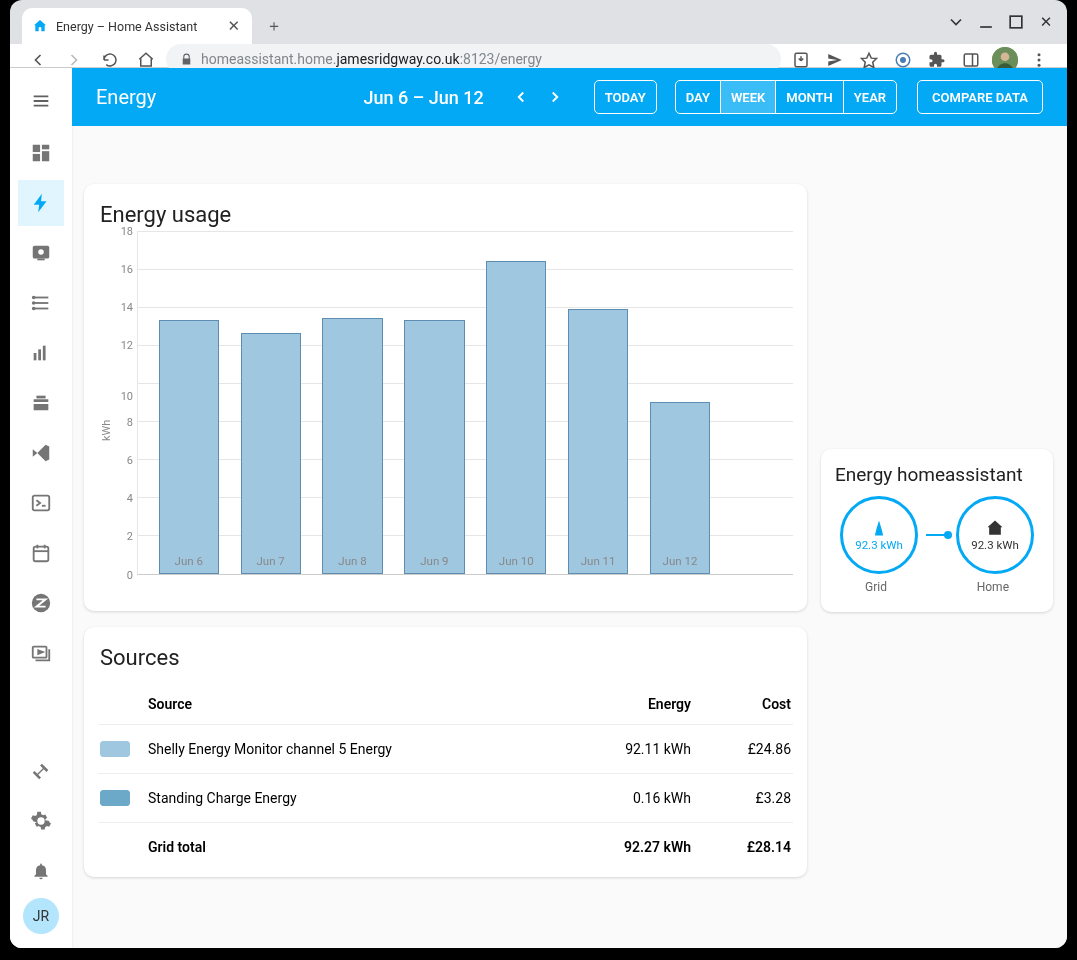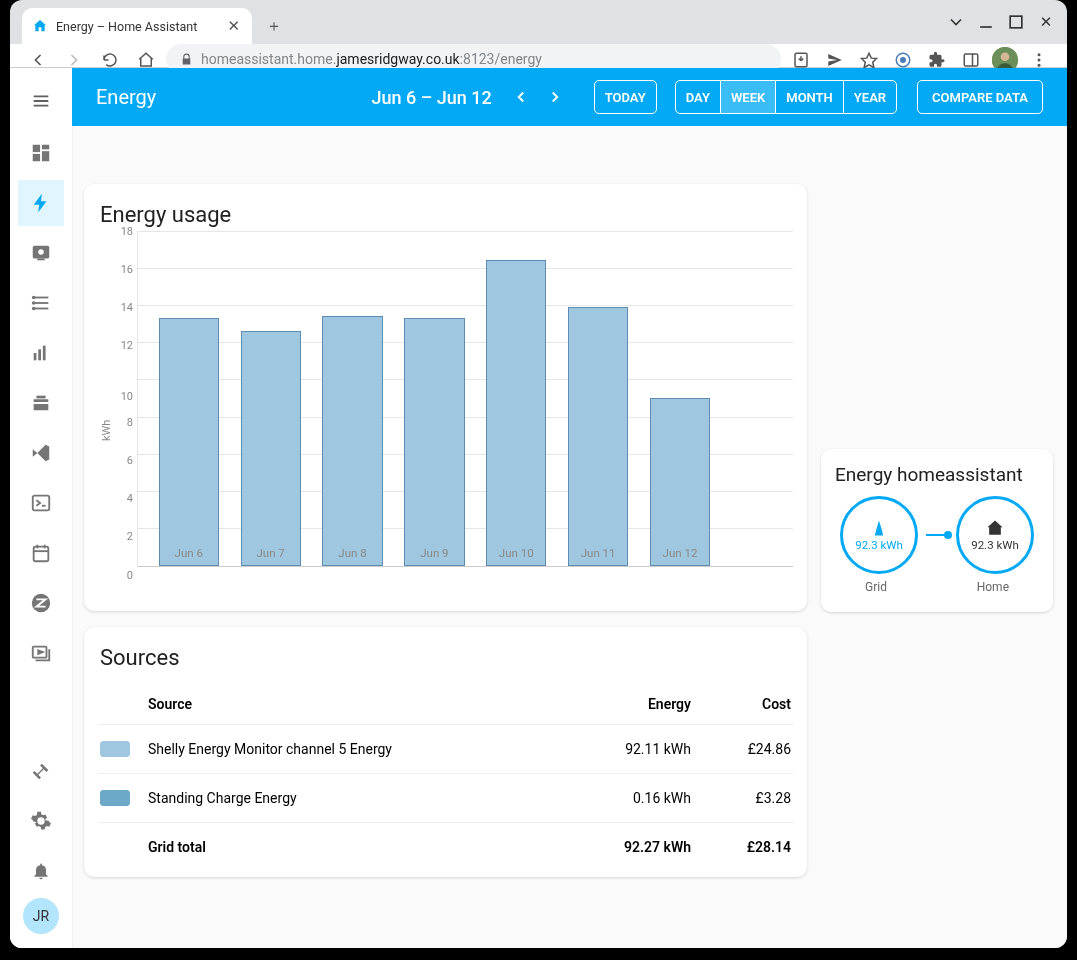--- a/index.html
+++ b/index.html
@@ -94,21 +94,21 @@
   }
 
   
   .main { flex:1; display:flex; flex-direction:column; min-width:0;}
   .app-header {
     height:58px; background:var(--primary);
     display:flex; align-items:center; color:#fff;
     padding:0 24px 0 24px; gap:10px;
   }
   .app-title { font-size:20px; font-weight:400; margin-right:auto; }
-  .date-range { font-size:18px; font-weight:500; margin-right:4px;}
+  .date-range { font-size:18px; font-weight:500; margin-right:12px;}
   .nav-arrows { display:flex; gap:4px; margin-right:14px;}
   .nav-arrow { width:30px; height:30px; display:flex; align-items:center; justify-content:center; }
   .seg {
     display:flex; border:1.5px solid #fff; border-radius:5px; overflow:hidden;
     height:34px;
   }
   .seg span {
     padding:0 10px; display:flex; align-items:center; font-size:13px; font-weight:600;
     border-right:1.5px solid #fff;
   }
@@ -131,21 +131,21 @@
   
   .usage-card { padding:18px 14px 10px 14px; }
   .card-title { font-size:22px; font-weight:400; color:var(--text-dark); margin:0 0 4px 2px; }
   .chart-wrap { position:relative; height:370px; display:flex; }
   .ylabel {
     writing-mode:vertical-rl; transform:rotate(180deg);
     font-size:11px; color:#888; text-align:center; padding:0 2px 28px 0;
   }
   .yaxis { width:24px; position:relative; }
   .ytick { position:absolute; right:4px; transform:translateY(-50%); font-size:11px; color:#888; }
-  .plot { flex:1; position:relative; border-left:1px solid var(--grid-line); border-bottom:1px solid #ccc; margin-bottom:34px;}
+  .plot { flex:1; position:relative; border-left:1px solid var(--grid-line); border-bottom:1px solid #ccc; margin-bottom:26px;}
   .gridline { position:absolute; left:0; right:0; height:0; border-top:1px solid var(--grid-line);}
   .bar {
     position:absolute; bottom:0; width:8.5%;
     background:var(--bar-fill); border:1px solid var(--bar-stroke);
   }
   .xticks { position:absolute; left:0; right:0; bottom:0; height:26px;}
   .xtick { position:absolute; bottom:6px; transform:translateX(-50%); font-size:11.5px; color:#888;}
 
   
   .sources-card { padding:18px 14px 6px 14px; }

